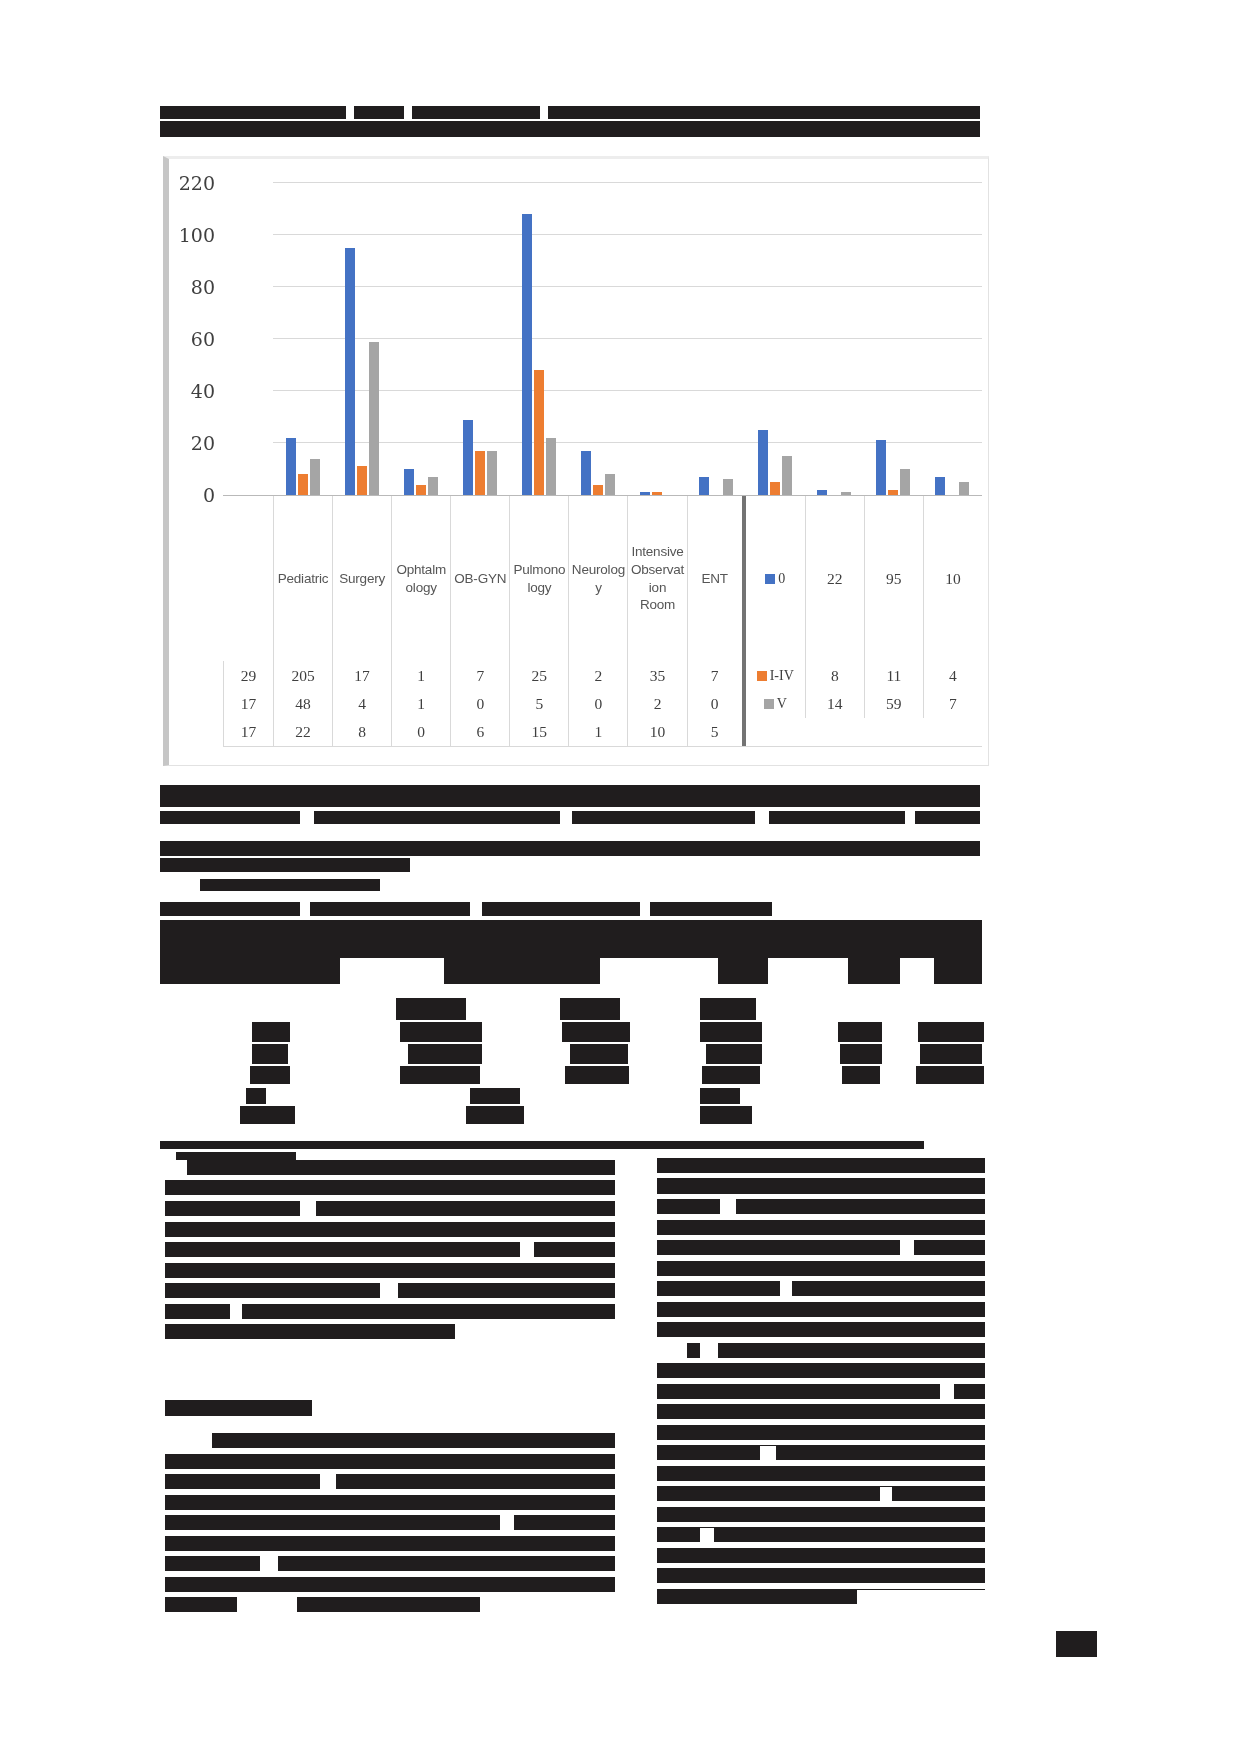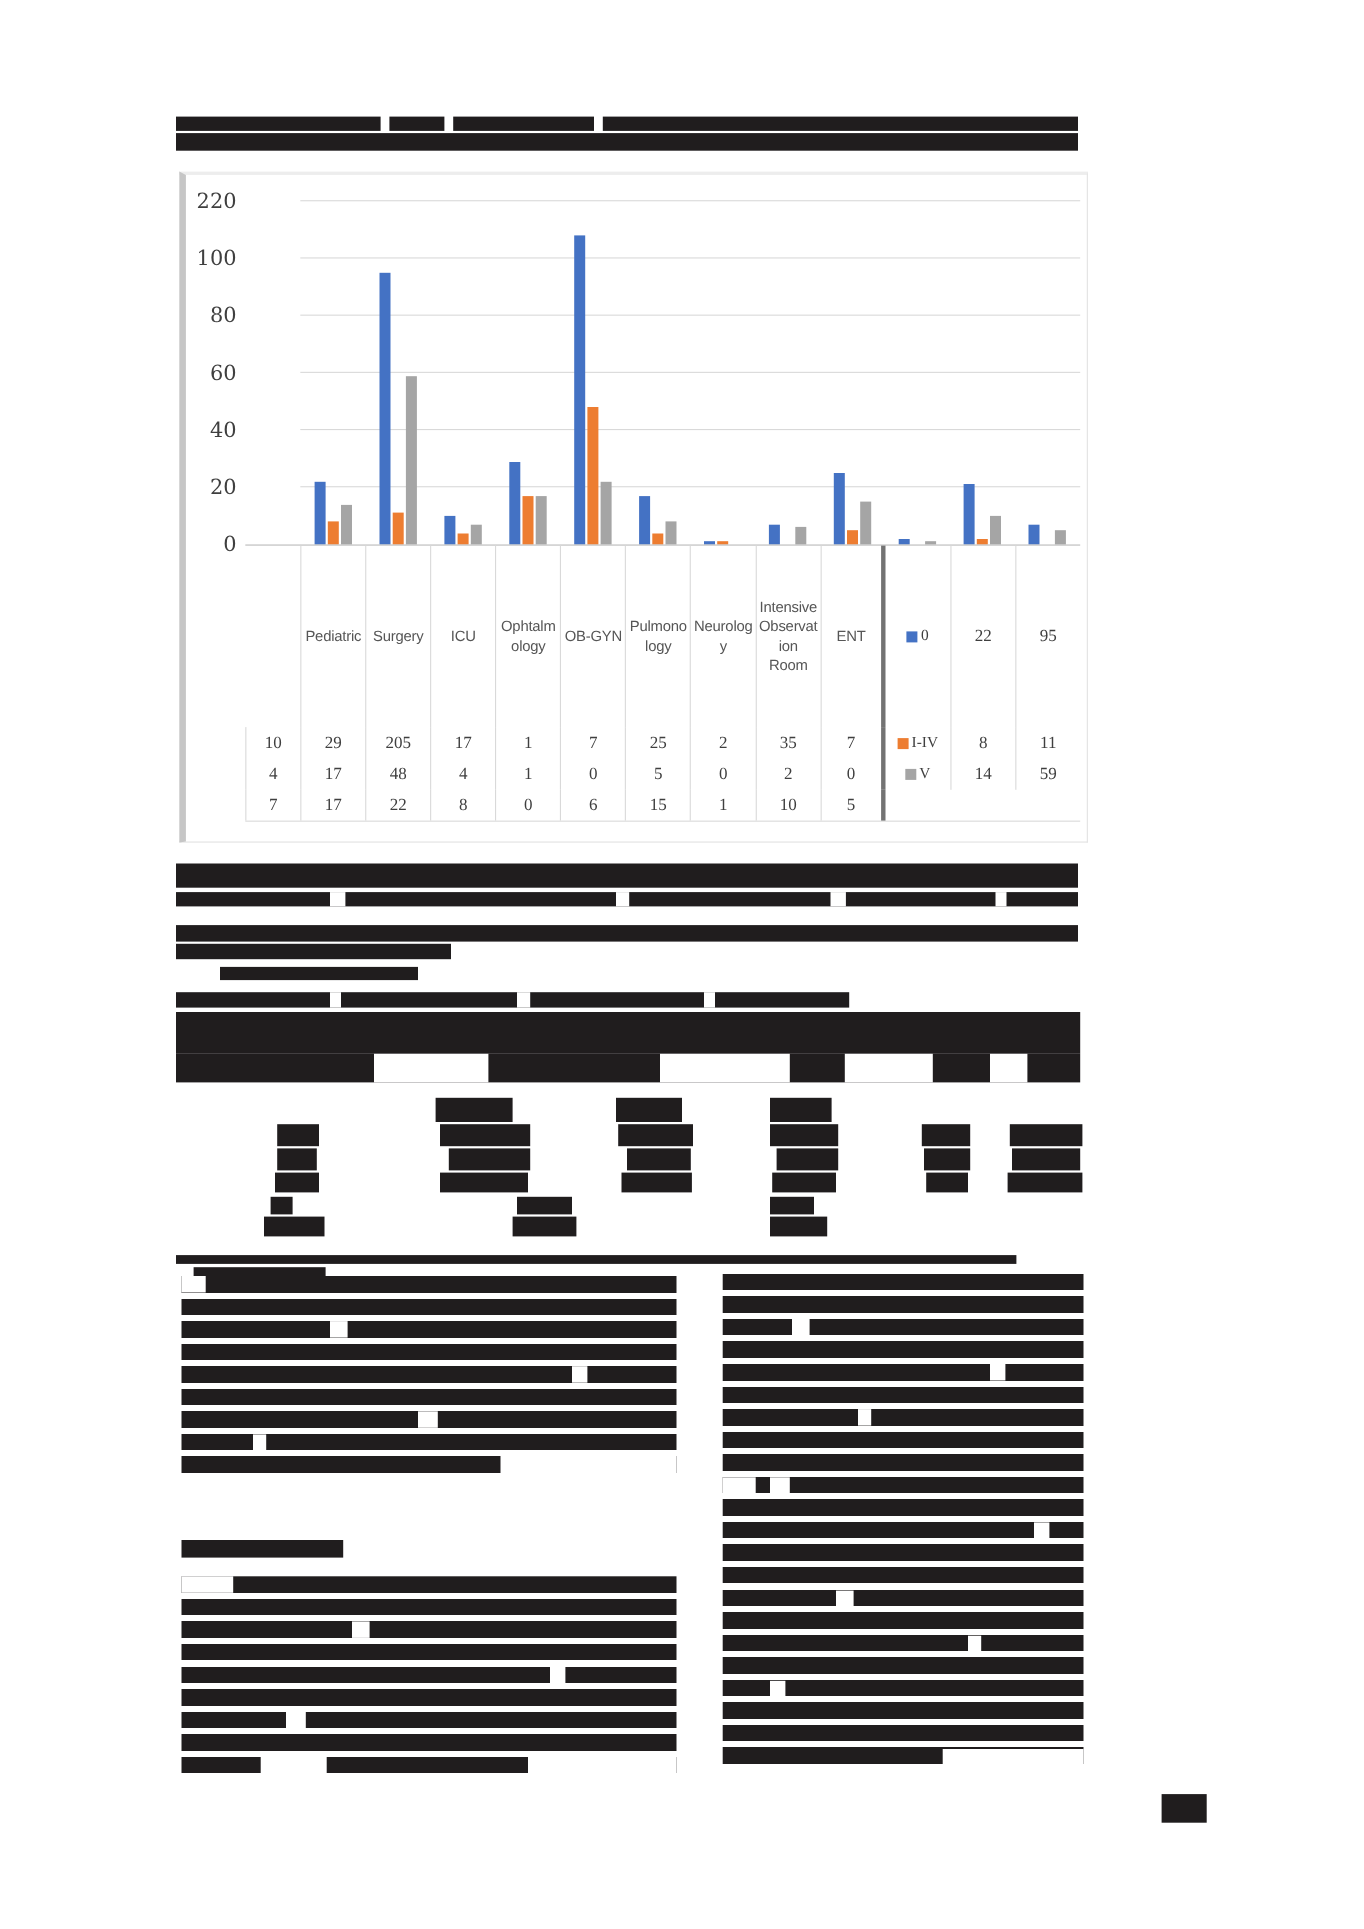--- a/index.html
+++ b/index.html
@@ -123,21 +123,20 @@
             <div class="bar" title="0 — ENT: 7" style="height: 18.2px; background-color: rgb(68, 114, 196);"></div>
             <div class="bar" title="I-IV — ENT: 0" style="height: 0px; background-color: rgb(237, 125, 49);"></div>
             <div class="bar" title="V — ENT: 5" style="height: 13px; background-color: rgb(165, 165, 165);"></div>
           </div>
         </div>
       </div>
     <div class="dtable" id="dtable">
         <div class="spacer"></div>
         <div class="hcell">Pediatric</div>
         <div class="hcell">Surgery</div>
-        <div class="hcell">ICU</div>
         <div class="hcell">Ophtalmology</div>
         <div class="hcell">OB-GYN</div>
         <div class="hcell">Pulmonology</div>
         <div class="hcell">Neurology</div>
         <div class="hcell">Intensive Observation Room</div>
         <div class="hcell lastcol">ENT</div>
         <div class="legendcell">
           <span class="swatch" style="background-color: rgb(68, 114, 196);"></span>
           <span>0</span>
         </div>

